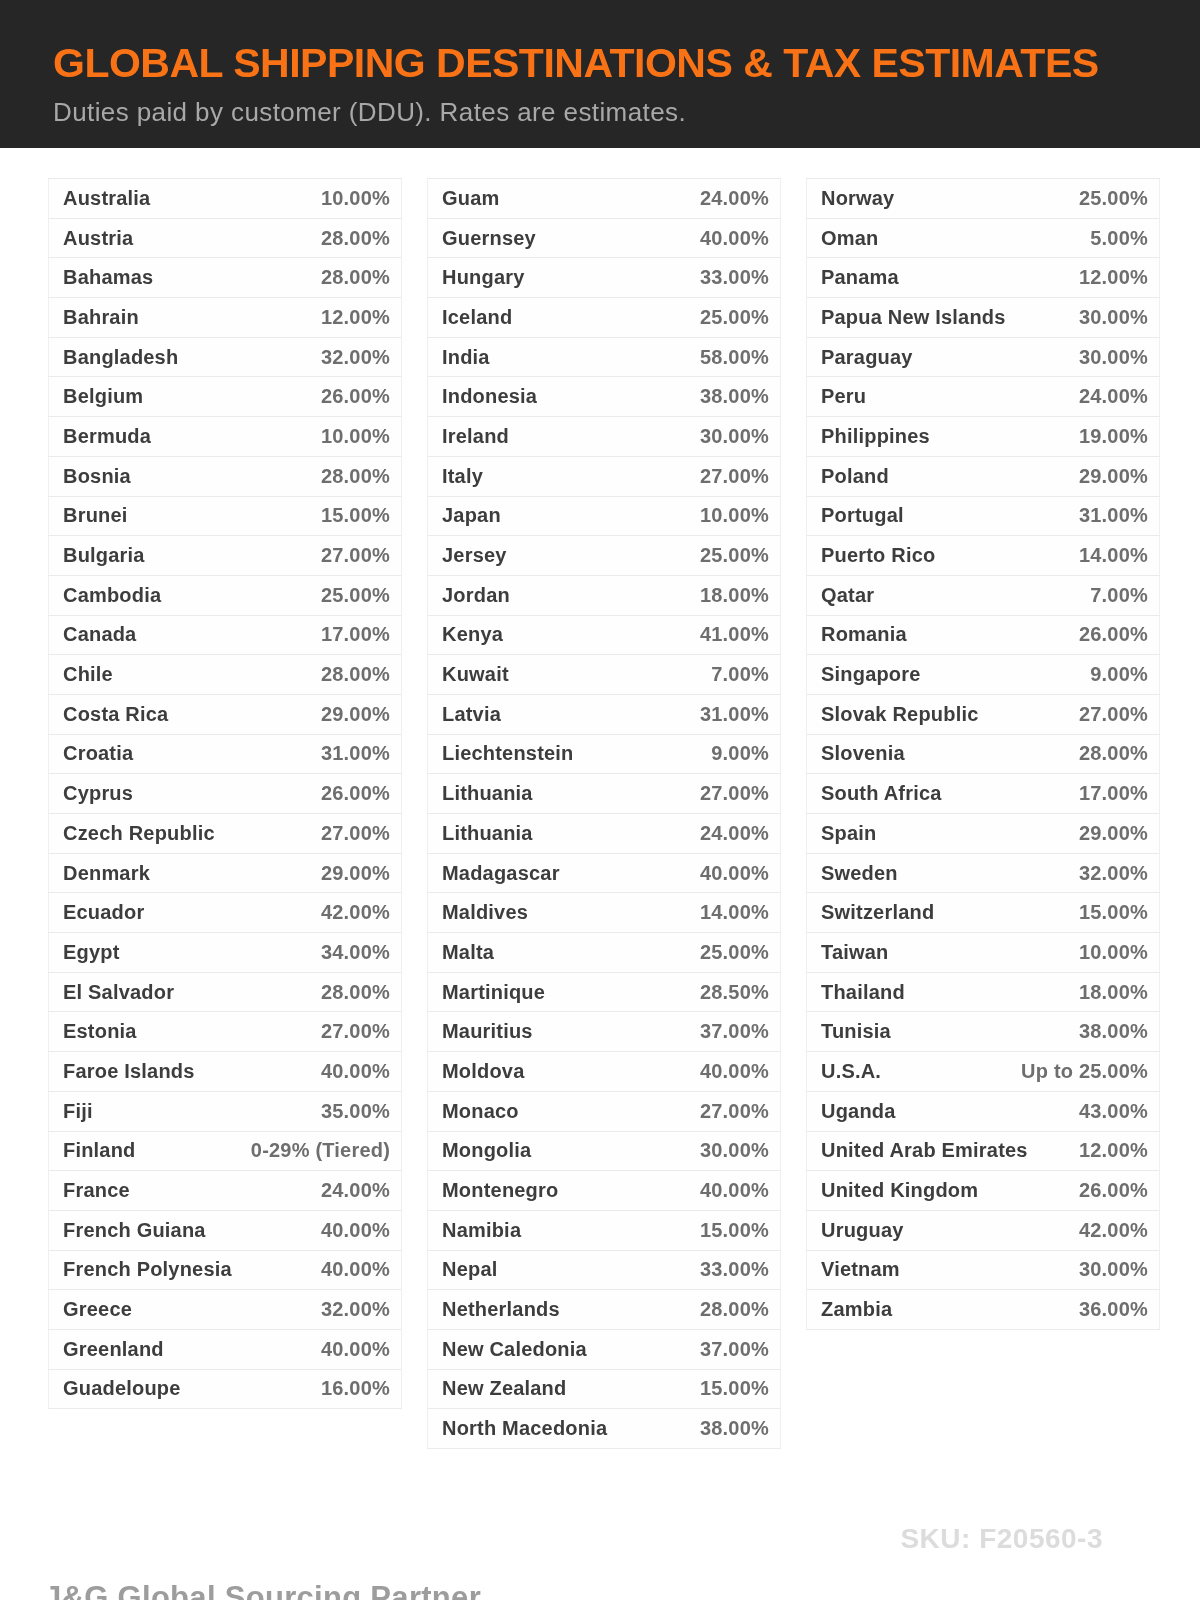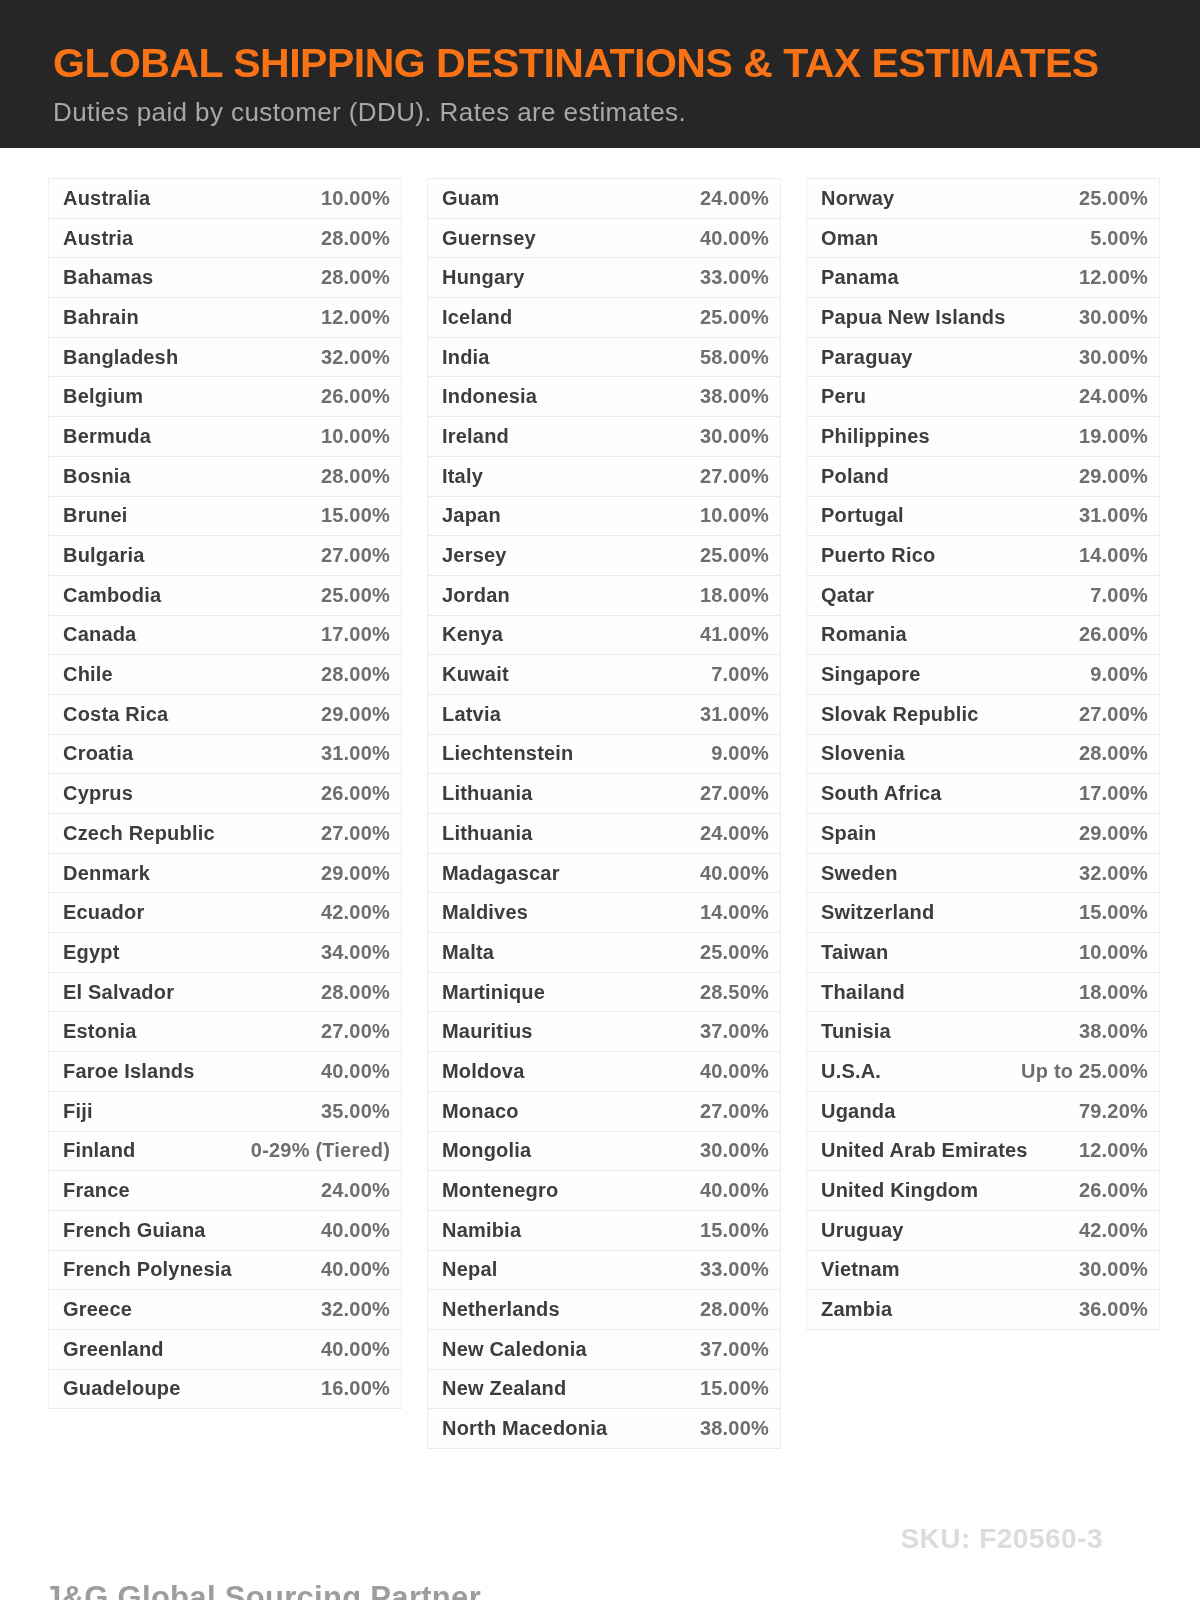--- a/index.html
+++ b/index.html
@@ -537,21 +537,21 @@
     <span class="rate">38.00%</span>
   </div>
 
   <div class="cell">
     <span class="country">U.S.A.</span>
     <span class="rate">Up to 25.00%</span>
   </div>
 
   <div class="cell">
     <span class="country">Uganda</span>
-    <span class="rate">79.20%</span>
+    <span class="rate">43.00%</span>
   </div>
 
   <div class="cell">
     <span class="country">United Arab Emirates</span>
     <span class="rate">12.00%</span>
   </div>
 
   <div class="cell">
     <span class="country">United Kingdom</span>
     <span class="rate">26.00%</span>

